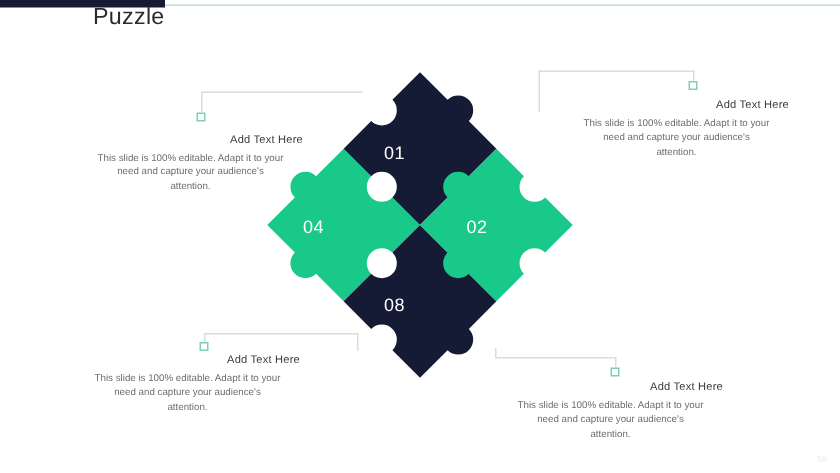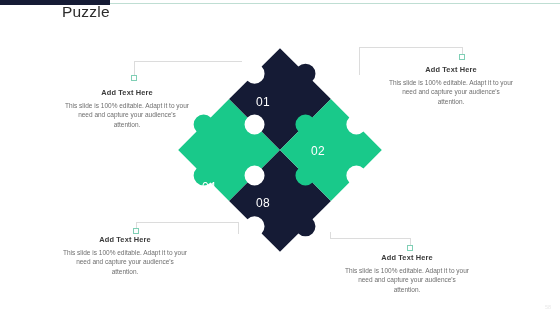--- a/index.html
+++ b/index.html
@@ -48,25 +48,26 @@
     width:6px;height:6px;
     border:1px solid #7fcfb5;
     background:#ffffff;
     box-sizing:border-box;
   }
 
   
   .tblock{position:absolute;width:150px;text-align:center;}
   .tblock .thead{
     font-size:7.4px;
-    font-weight:bold;
+    font-weight:normal;
     color:#3a3a3a;
     letter-spacing:.15px;
     margin:0 0 3px 0;
     line-height:10px;
+    text-align:right;
   }
   .tblock .tbody{
     font-size:6.5px;
     color:#6e6e6e;
     line-height:9.4px;
     margin:0;
     padding:0 12px;
   }
 
   
@@ -85,21 +86,21 @@
   .pnum{
     position:absolute;
     font-size:12px;
     font-weight:normal;
     color:#ffffff;
     letter-spacing:.4px;
   }
   #num1{left:78px;top:47px;}
   #num2{left:133px;top:96px;}
   #num3{left:78px;top:148px;}
-  #num4{left:24px;top:96px;margin-top:36px;}
+  #num4{left:24px;top:96px;}
 
   
   .pageno{
     position:absolute;right:9px;bottom:5px;
     font-size:5.5px;color:#e9e9e9;
   }
 </style>
 </head>
 <body>
 

